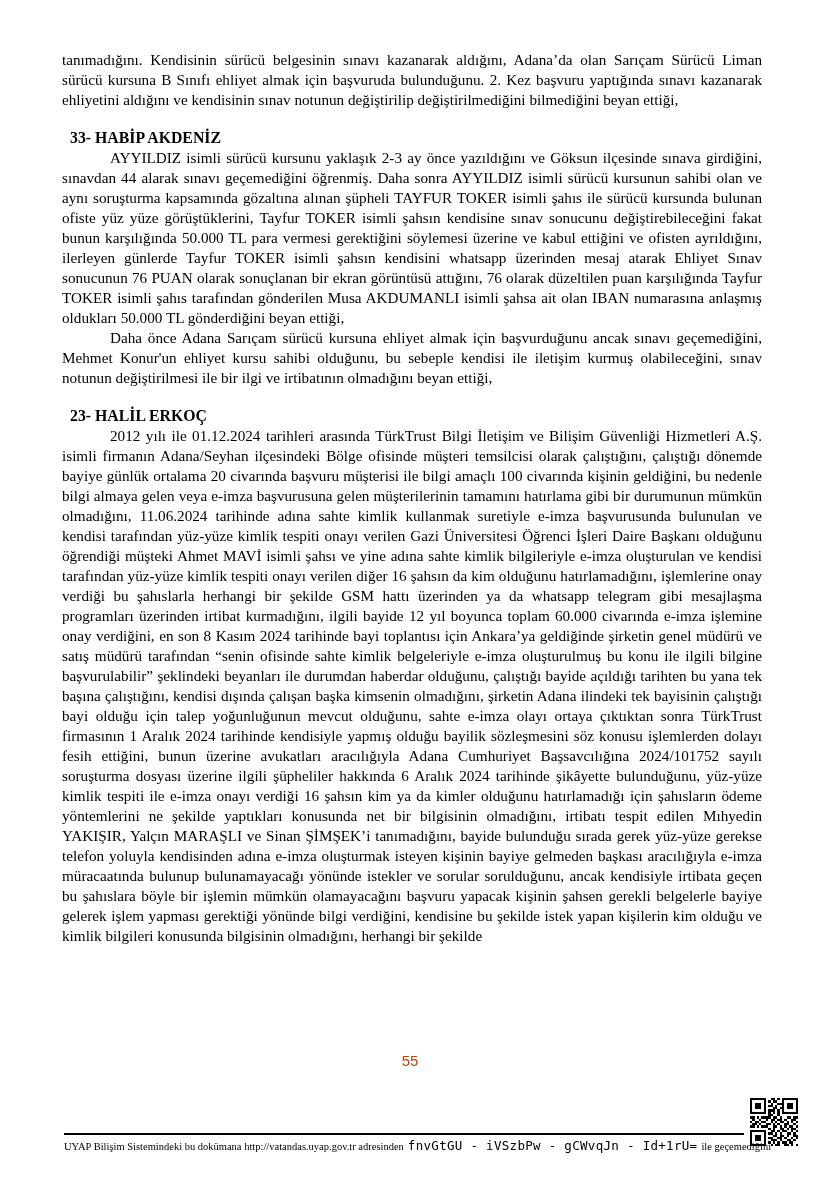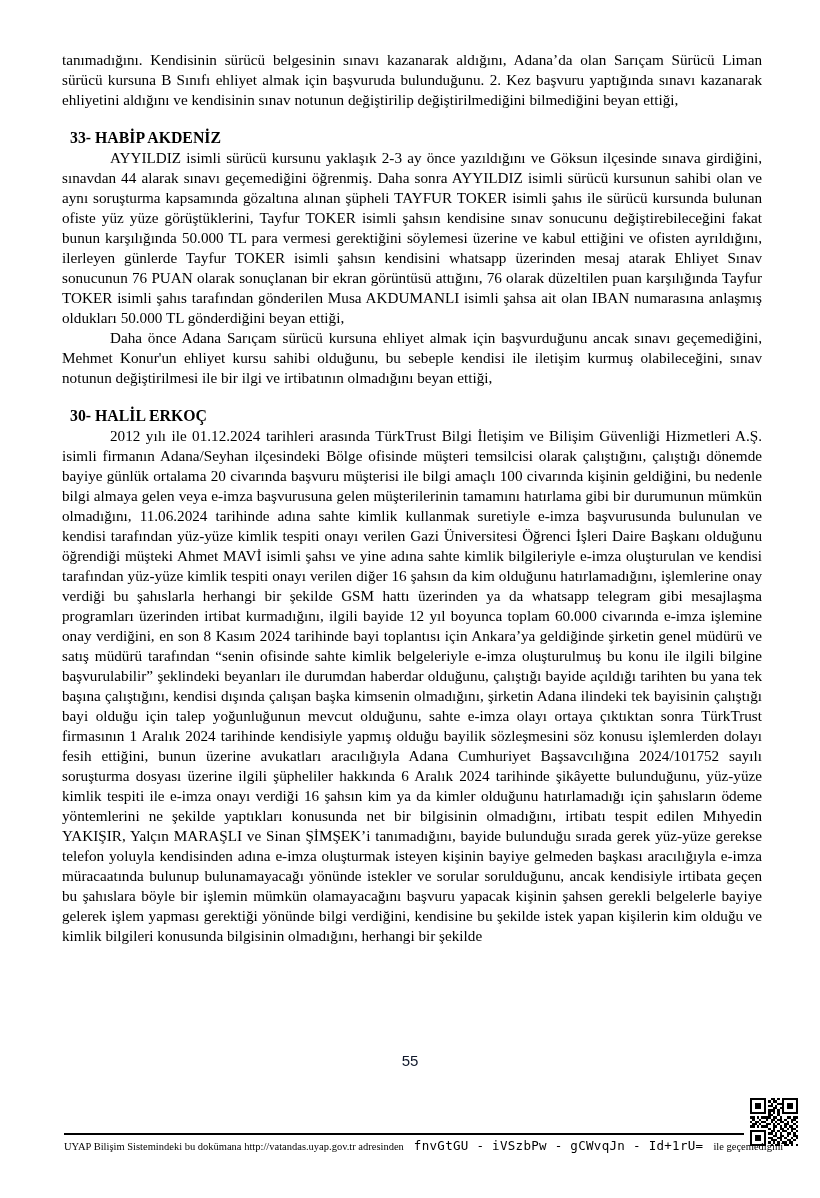--- a/index.html
+++ b/index.html
@@ -35,21 +35,21 @@
     text-align: left;
   }
   .page-number {
     position: absolute;
     top: 1052px;
     left: 0;
     width: 820px;
     text-align: center;
     font-family: "Liberation Sans", sans-serif;
     font-size: 15px;
-    color: #0f172a;
+    color: #c2410c;
   }
   .footer {
     position: absolute;
     left: 64px;
     top: 1133px;
     width: 680px;
   }
   .footer-rule {
     height: 2px;
     background: #000;
@@ -57,21 +57,21 @@
   }
   .footer-text {
     font-family: "Liberation Serif", serif;
     font-size: 10.5px;
     white-space: nowrap;
     color: #000;
   }
   .footer-code {
     font-family: "DejaVu Sans Mono", monospace;
     font-size: 12.5px;
-    margin: 0 10px;
+    margin: 0 4px;
     letter-spacing: 0.3px;
     text-align: center;
   }
   .qr {
     position: absolute;
     left: 750px;
     top: 1098px;
     width: 48px;
     height: 48px;
     fill: #000;
@@ -84,21 +84,21 @@
 <div class="page">
 
   <div class="content">
     <p class="para no-indent">tanımadığını. Kendisinin sürücü belgesinin sınavı kazanarak aldığını, Adana’da olan Sarıçam Sürücü Liman sürücü kursuna B Sınıfı ehliyet almak için başvuruda bulunduğunu. 2. Kez başvuru yaptığında sınavı kazanarak ehliyetini aldığını ve kendisinin sınav notunun değiştirilip değiştirilmediğini bilmediğini beyan ettiği,</p>
 
     <h2 class="heading">33- HABİP AKDENİZ</h2>
     <p class="para">AYYILDIZ isimli sürücü kursunu yaklaşık 2-3 ay önce yazıldığını ve Göksun ilçesinde sınava girdiğini, sınavdan 44 alarak sınavı geçemediğini öğrenmiş. Daha sonra AYYILDIZ isimli sürücü kursunun sahibi olan ve aynı soruşturma kapsamında gözaltına alınan şüpheli TAYFUR TOKER isimli şahıs ile sürücü kursunda bulunan ofiste yüz yüze görüştüklerini, Tayfur TOKER isimli şahsın kendisine sınav sonucunu değiştirebileceğini fakat bunun karşılığında 50.000 TL para vermesi gerektiğini söylemesi üzerine ve kabul ettiğini ve ofisten ayrıldığını, ilerleyen günlerde Tayfur TOKER isimli şahsın kendisini whatsapp üzerinden mesaj atarak Ehliyet Sınav sonucunun 76 PUAN olarak sonuçlanan bir ekran görüntüsü attığını, 76 olarak düzeltilen puan karşılığında Tayfur TOKER isimli şahıs tarafından gönderilen Musa AKDUMANLI isimli şahsa ait olan IBAN numarasına anlaşmış oldukları 50.000 TL gönderdiğini beyan ettiği,</p>
 
     <p class="para">Daha önce Adana Sarıçam sürücü kursuna ehliyet almak için başvurduğunu ancak sınavı geçemediğini, Mehmet Konur'un ehliyet kursu sahibi olduğunu, bu sebeple kendisi ile iletişim kurmuş olabileceğini, sınav notunun değiştirilmesi ile bir ilgi ve irtibatının olmadığını beyan ettiği,</p>
 
-    <h2 class="heading">30- HALİL ERKOÇ</h2>
+    <h2 class="heading">23- HALİL ERKOÇ</h2>
     <p class="para">2012 yılı ile 01.12.2024 tarihleri arasında TürkTrust Bilgi İletişim ve Bilişim Güvenliği Hizmetleri A.Ş. isimli firmanın Adana/Seyhan ilçesindeki Bölge ofisinde müşteri temsilcisi olarak çalıştığını, çalıştığı dönemde bayiye günlük ortalama 20 civarında başvuru müşterisi ile bilgi amaçlı 100 civarında kişinin geldiğini, bu nedenle bilgi almaya gelen veya e-imza başvurusuna gelen müşterilerinin tamamını hatırlama gibi bir durumunun mümkün olmadığını, 11.06.2024 tarihinde adına sahte kimlik kullanmak suretiyle e-imza başvurusunda bulunulan ve kendisi tarafından yüz-yüze kimlik tespiti onayı verilen Gazi Üniversitesi Öğrenci İşleri Daire Başkanı olduğunu öğrendiği müşteki Ahmet MAVİ isimli şahsı ve yine adına sahte kimlik bilgileriyle e-imza oluşturulan ve kendisi tarafından yüz-yüze kimlik tespiti onayı verilen diğer 16 şahsın da kim olduğunu hatırlamadığını, işlemlerine onay verdiği bu şahıslarla herhangi bir şekilde GSM hattı üzerinden ya da whatsapp telegram gibi mesajlaşma programları üzerinden irtibat kurmadığını, ilgili bayide 12 yıl boyunca toplam 60.000 civarında e-imza işlemine onay verdiğini, en son 8 Kasım 2024 tarihinde bayi toplantısı için Ankara’ya geldiğinde şirketin genel müdürü ve satış müdürü tarafından “senin ofisinde sahte kimlik belgeleriyle e-imza oluşturulmuş bu konu ile ilgili bilgine başvurulabilir” şeklindeki beyanları ile durumdan haberdar olduğunu, çalıştığı bayide açıldığı tarihten bu yana tek başına çalıştığını, kendisi dışında çalışan başka kimsenin olmadığını, şirketin Adana ilindeki tek bayisinin çalıştığı bayi olduğu için talep yoğunluğunun mevcut olduğunu, sahte e-imza olayı ortaya çıktıktan sonra TürkTrust firmasının 1 Aralık 2024 tarihinde kendisiyle yapmış olduğu bayilik sözleşmesini söz konusu işlemlerden dolayı fesih ettiğini, bunun üzerine avukatları aracılığıyla Adana Cumhuriyet Başsavcılığına 2024/101752 sayılı soruşturma dosyası üzerine ilgili şüpheliler hakkında 6 Aralık 2024 tarihinde şikâyette bulunduğunu, yüz-yüze kimlik tespiti ile e-imza onayı verdiği 16 şahsın kim ya da kimler olduğunu hatırlamadığı için şahısların ödeme yöntemlerini ne şekilde yaptıkları konusunda net bir bilgisinin olmadığını, irtibatı tespit edilen Mıhyedin YAKIŞIR, Yalçın MARAŞLI ve Sinan ŞİMŞEK’i tanımadığını, bayide bulunduğu sırada gerek yüz-yüze gerekse telefon yoluyla kendisinden adına e-imza oluşturmak isteyen kişinin bayiye gelmeden başkası aracılığıyla e-imza müracaatında bulunup bulunamayacağı yönünde istekler ve sorular sorulduğunu, ancak kendisiyle irtibata geçen bu şahıslara böyle bir işlemin mümkün olamayacağını başvuru yapacak kişinin şahsen gerekli belgelerle bayiye gelerek işlem yapması gerektiği yönünde bilgi verdiğini, kendisine bu şekilde istek yapan kişilerin kim olduğu ve kimlik bilgileri konusunda bilgisinin olmadığını, herhangi bir şekilde</p>
   </div>
 
   <div class="page-number">55</div>
 
   <svg class="qr" viewBox="0 0 21 21" xmlns="http://www.w3.org/2000/svg">
       <rect x="0" y="0" width="1" height="1"></rect>
       <rect x="1" y="0" width="1" height="1"></rect>
       <rect x="2" y="0" width="1" height="1"></rect>
       <rect x="3" y="0" width="1" height="1"></rect>

